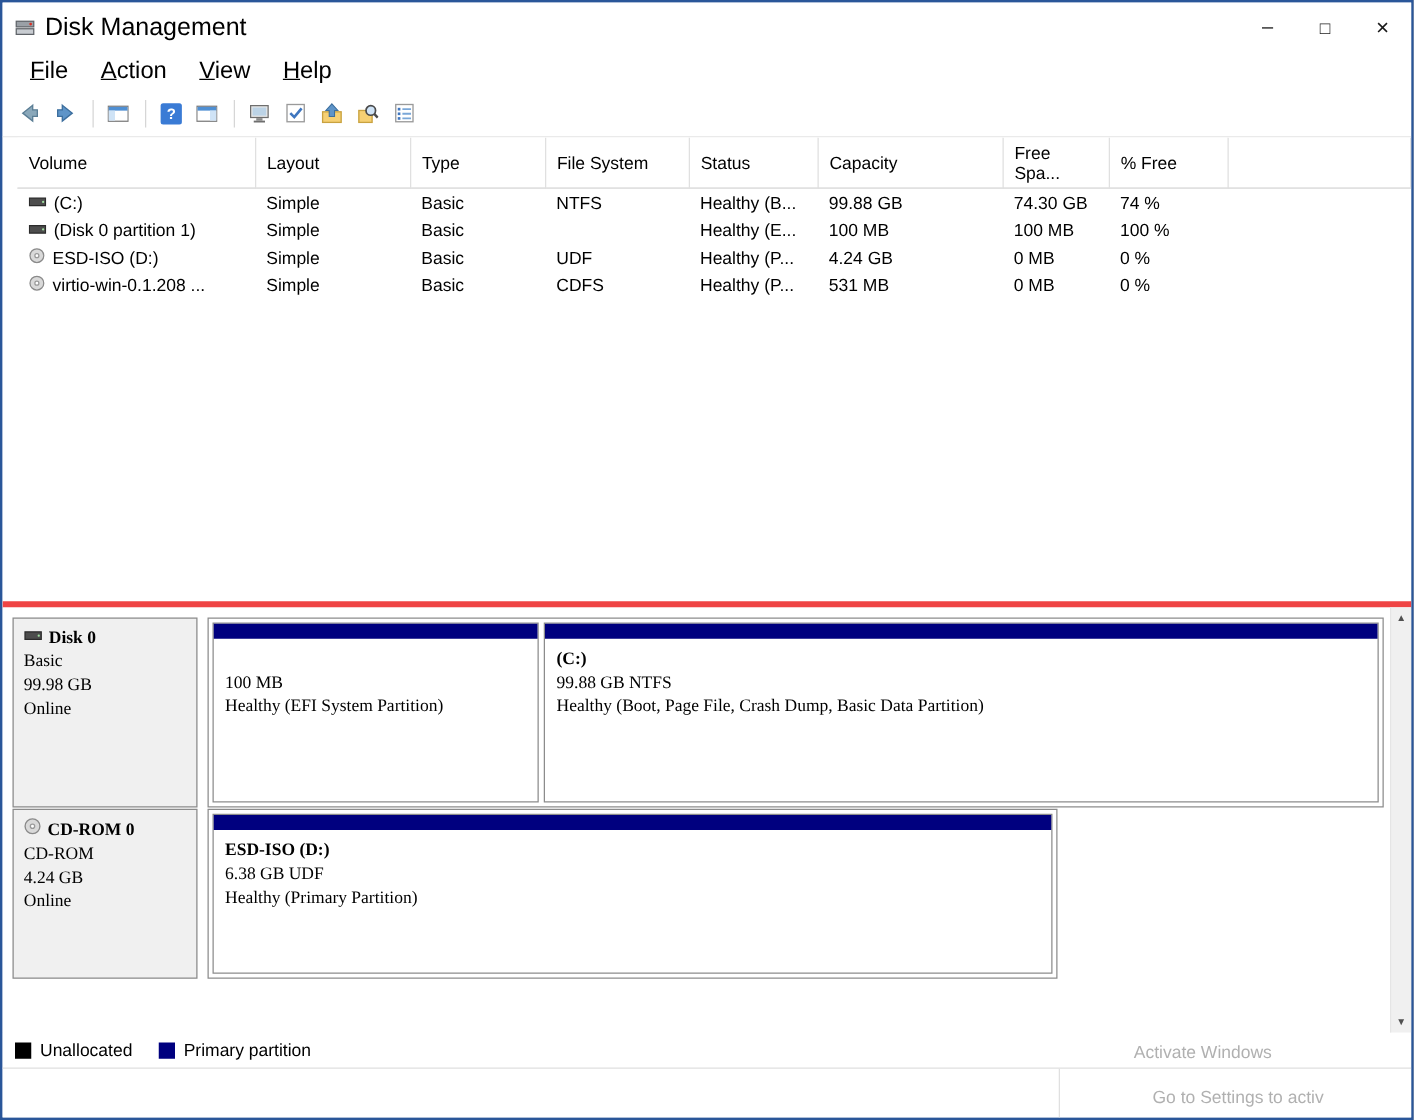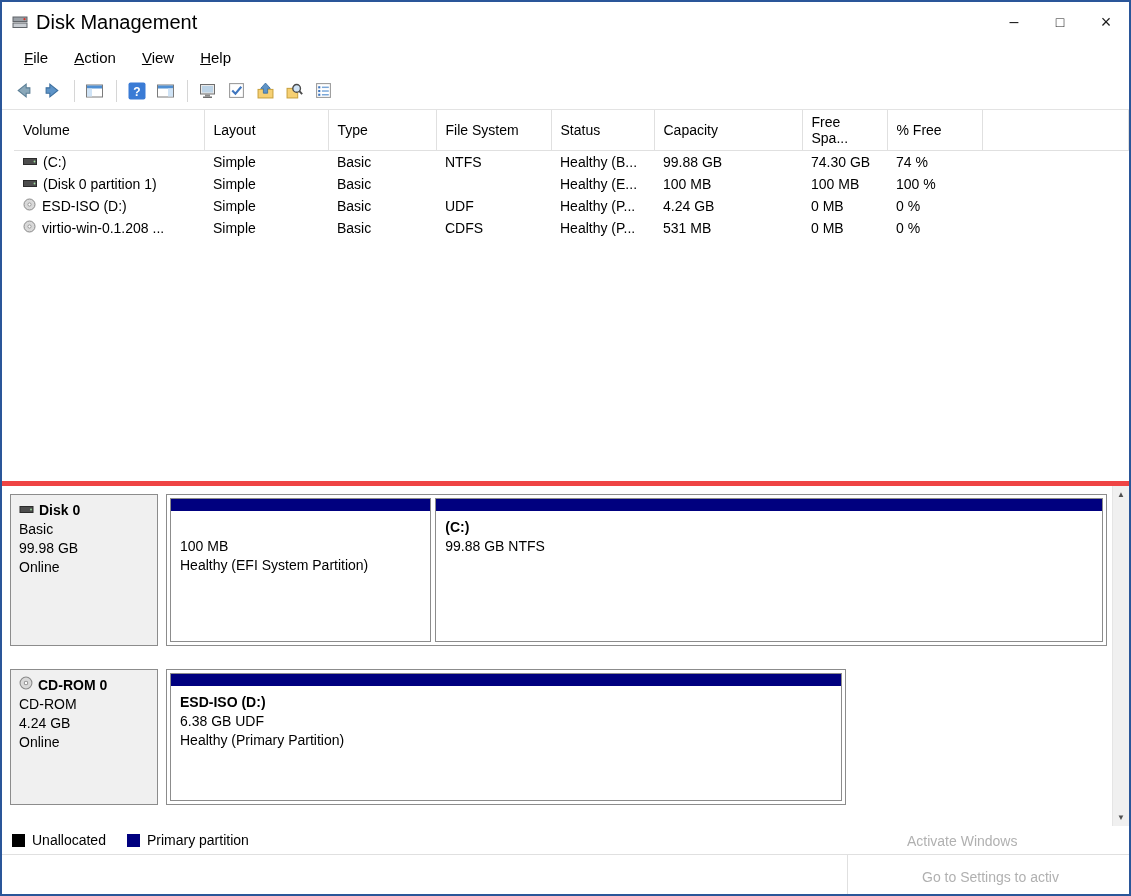--- a/index.html
+++ b/index.html
@@ -17,41 +17,41 @@
   .titlebar { height:40px; flex:0 0 40px; display:flex; align-items:center; background:#fff; }
   .titlebar .appicon { margin:0 8px 0 10px; display:flex; }
   .titlebar .title { font-size:20px; }
   .win-controls { margin-left:auto; display:flex; height:100%; }
   .win-btn { width:46px; height:100%; display:flex; align-items:center; justify-content:center;
              font-size:16px; color:#1a1a1a; cursor:default; }
   .win-btn.max { font-size:14px; }
   .win-btn.close { font-size:18px; }
 
   
-  .menubar { height:30px; flex:0 0 30px; display:flex; align-items:center; padding-left:12px; background:#fff; font-size:15px; }
+  .menubar { height:30px; flex:0 0 30px; display:flex; align-items:center; padding-left:12px; background:#fff; font-size:19px; }
   .menu-item { padding:4px 10px; margin-right:6px; }
   .menu-item::first-letter { text-decoration:underline; }
 
   
   .toolbar { height:38px; flex:0 0 38px; display:flex; align-items:center; padding-left:8px;
              background:#fff; border-bottom:1px solid #e3e3e3; }
   .tb-btn { width:27px; height:27px; display:flex; align-items:center; justify-content:center; margin-right:2px; }
   .tb-sep { width:1px; height:22px; background:#d6d6d6; margin:0 6px; }
 
   
   .volume-pane { height:376px; flex:0 0 376px; background:#fff; border-bottom:5px solid #ef4444; overflow:hidden;padding-left:12px; }
   table.vol { border-collapse:collapse; table-layout:fixed; width:100%; font-size:14px; }
   table.vol th { font-weight:normal; text-align:left; padding:4px 6px 4px 9px; height:26px;
                  border-right:1px solid #e0e0e0; border-bottom:1px solid #e0e0e0; background:#fff; }
   table.vol td { padding:2px 6px 2px 9px; height:22px; white-space:nowrap; overflow:hidden; }
   .volcell { display:flex; align-items:center; gap:6px; }
 
   
   .graphic-pane { height:340px; flex:0 0 340px; background:#fff; position:relative; padding:8px 0 0 8px; }
-  .disk-row { display:flex; margin-bottom:23px; }
+  .disk-row { display:flex; margin-bottom:1px;font-family:Liberation Serif, serif; }
   .disk-label { width:148px; flex:0 0 148px; border:1px solid #8c8c8c; background:#f0f0f0;
                 padding:6px 8px; line-height:19px; margin-right:8px; }
   .disk-label .dname { display:flex; align-items:center; gap:5px; font-weight:bold; }
   .partitions { flex:1; margin-right:22px; border:1px solid #8c8c8c; background:#fff;
                 display:flex; gap:4px; padding:3px; }
   .partitions.cdrom-width { flex:0 0 auto; width:680px; }
   .partition { border:1px solid #8c8c8c; background:#fff; display:flex; flex-direction:column; }
   .part-strip { height:12px; background:#00007f; flex:0 0 12px; }
   .part-body { padding:7px 9px; line-height:19px; }
   .part-title { font-weight:bold; min-height:19px; }
@@ -313,20 +313,21 @@
             <div class="part-title"></div>
             <div>100 MB</div>
             <div>Healthy (EFI System Partition)</div>
           </div>
         </div>
         <div class="partition" style="flex:1;">
           <div class="part-strip"></div>
           <div class="part-body">
             <div class="part-title">(C:)</div>
             <div>99.88 GB NTFS</div>
+            <div>Healthy (Boot, Page File, Crash Dump, Basic Data Partition)</div>
           </div>
         </div>
       </div>
     </div>
 
     <div class="disk-row row-cdrom">
       <div class="disk-label">
         <div class="dname">
           <span><svg width="14" height="14" viewBox="0 0 13 13">
                 <circle cx="6.5" cy="6.5" r="5.5" fill="#d9d9d9" stroke="#8a8a8a"></circle>

